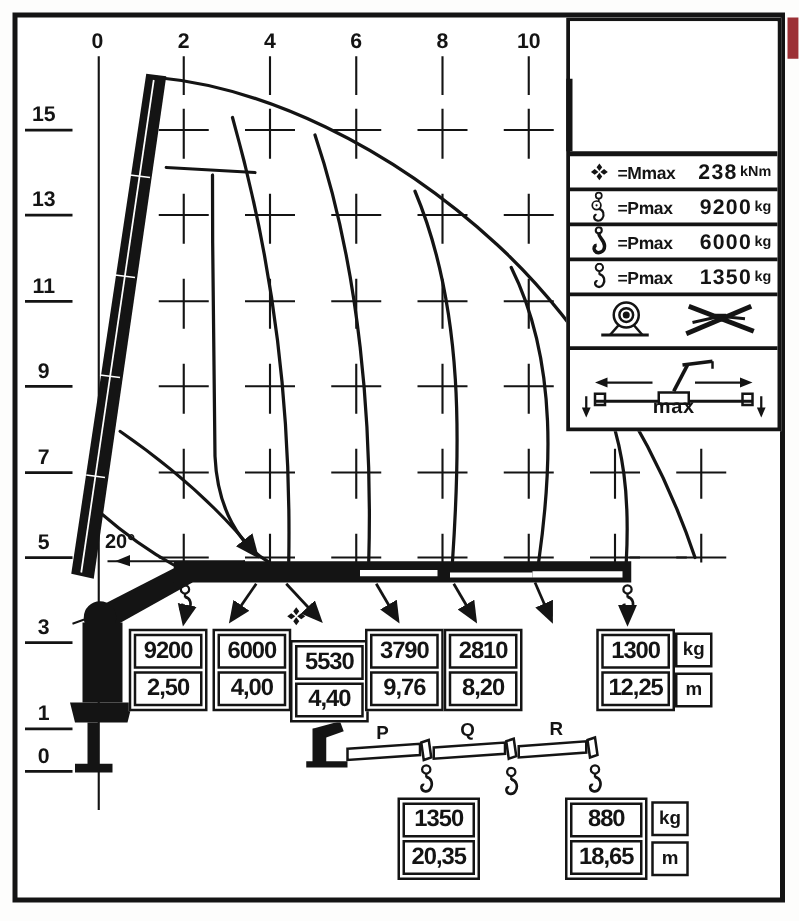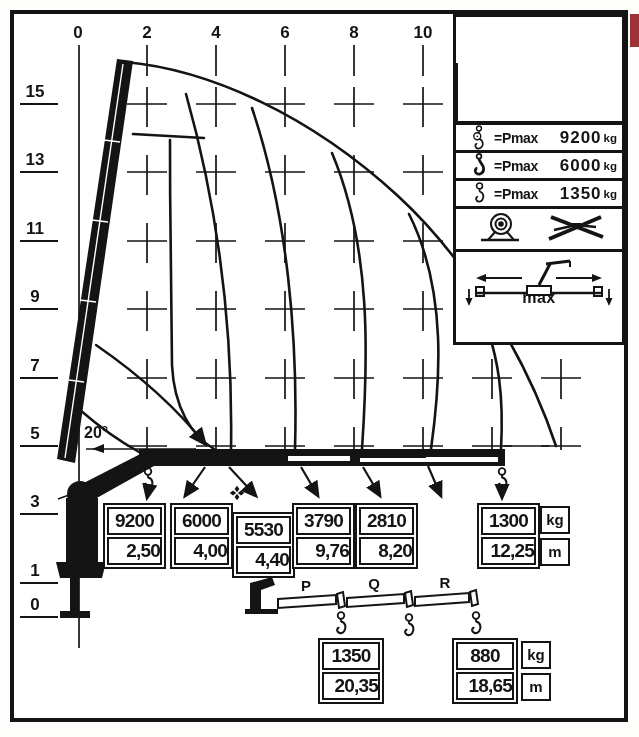--- a/index.html
+++ b/index.html
@@ -17,21 +17,21 @@
   .lrow .val{margin-left:auto;font-size:17px;font-weight:bold;letter-spacing:1px;}
   .lrow .unit{font-size:11.5px;font-weight:bold;margin-left:2px;}
   .icons-row{display:flex;align-items:center;justify-content:space-around;height:40px;border-bottom:3px solid #141414;padding:0 6px;}
   .stab-row{position:relative;height:58px;}
   .stab-row svg{display:block;margin:1px auto 0;}
   .maxlbl{position:absolute;left:50%;transform:translateX(-50%);bottom:4px;font-size:16px;font-weight:bold;letter-spacing:.5px;}
   
   .cap-box{position:absolute;width:55px;background:#fff;border:2px solid #141414;padding:2px;box-sizing:content-box;}
   .cap-box .cell{border:2px solid #141414;height:24px;line-height:24px;text-align:center;
                  font-size:19px;font-weight:bold;letter-spacing:-0.8px;background:#fff;}
-  .cap-box .cell+.cell{margin-top:2px;text-align:right;}
+  .cap-box .cell+.cell{margin-top:2px;}
   .ubox{position:absolute;width:26px;height:24px;border:2.5px solid #141414;background:#fff;
         text-align:center;line-height:24px;font-size:15px;font-weight:bold;}
 </style>
 </head>
 <body>
 
 <div id="stage">
   <div id="frame"></div>
   <div class="redtab"></div>
 
@@ -190,20 +190,30 @@
         <text x="445" y="588">R</text>
       </g>
     </g>
   </svg>
 
   <div class="legend">
     <div class="logo-box">
         <div class="logo-notch"></div>
       </div>
 
+    <div class="lrow">
+      <span class="ic">
+        <svg width="15" height="15" viewBox="0 0 20 20">
+            <use href="#sym-mmax"></use>
+          </svg>
+      </span>
+      <span class="lab">=Mmax</span>
+      <span class="val">238</span>
+      <span class="unit">kNm</span>
+    </div>
 
     <div class="lrow">
       <span class="ic">
         <svg width="16" height="26" viewBox="0 0 18 30" fill="none" stroke="#141414">
           <circle cx="9" cy="4" r="2.8" stroke-width="1.6"></circle>
           <line x1="9" y1="6.8" x2="9" y2="9.5" stroke-width="1.6"></line>
           <circle cx="7" cy="13" r="4" stroke-width="1.6"></circle>
             <circle cx="7" cy="13" r="1" fill="#141414" stroke="none"></circle>
           <path d="M9,16 C13.5,17 14.5,22 12.2,25.2 C10,28.4 5.5,27.5 4.8,24.5 C4.4,22.8 5.7,21.5 6.9,22" stroke-width="2"></path>
         </svg>

